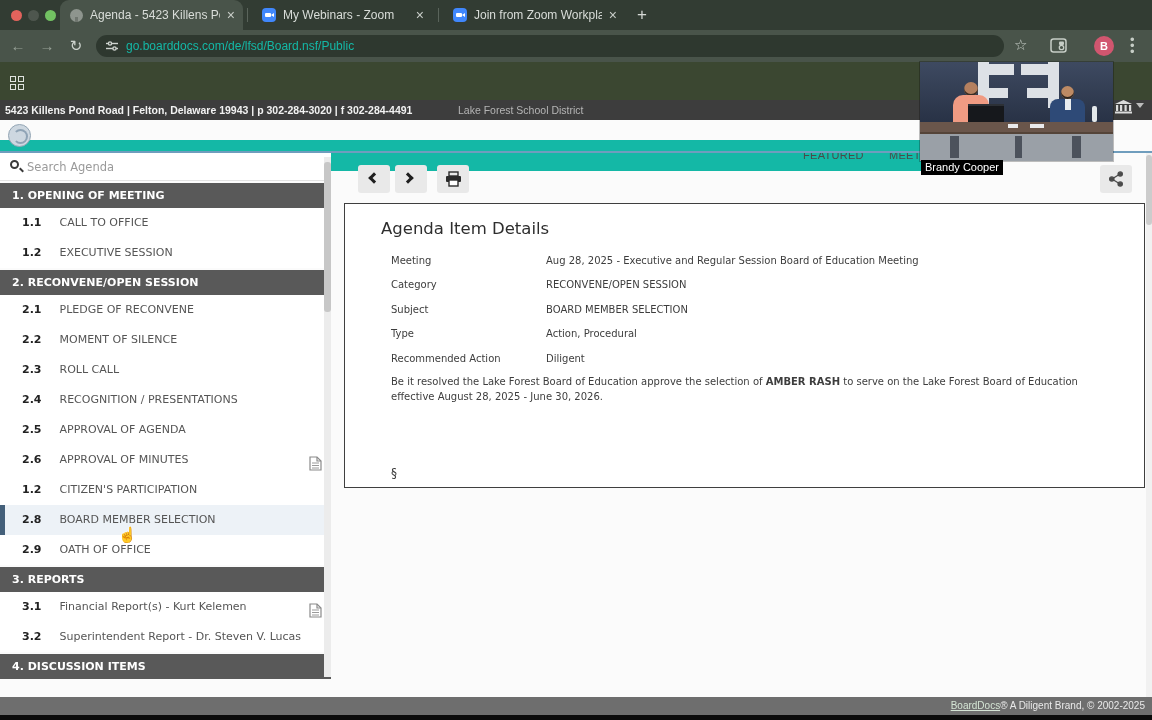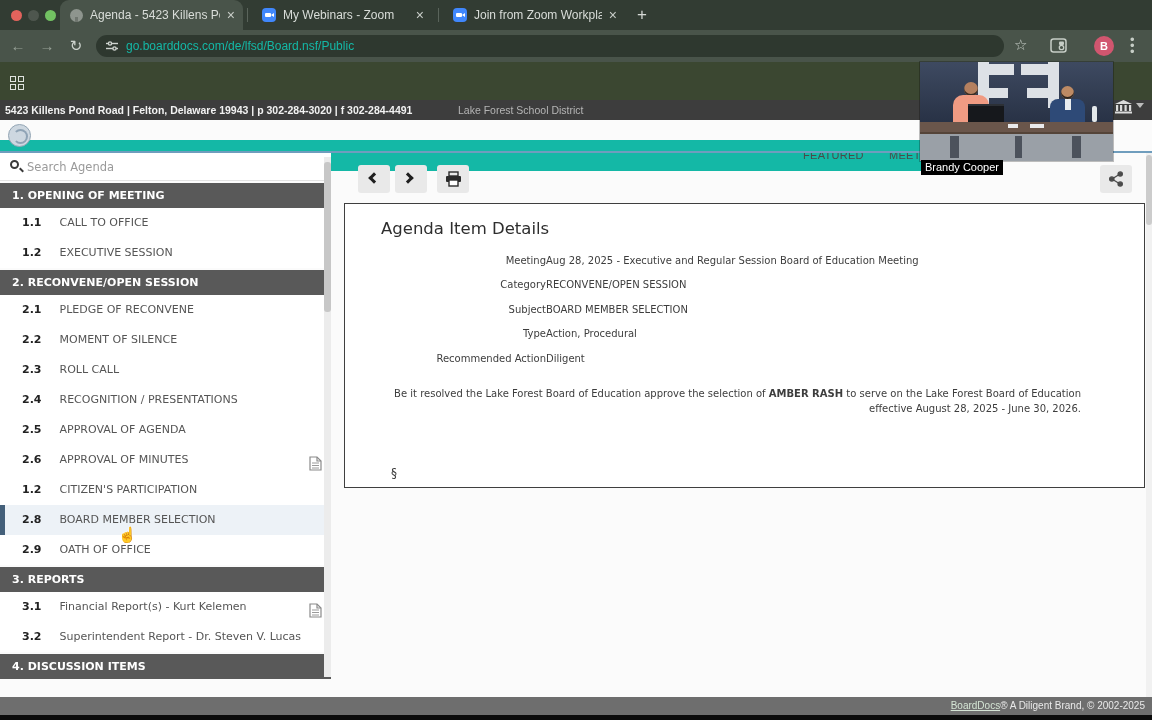--- a/index.html
+++ b/index.html
@@ -58,26 +58,26 @@
   .s-item b { color:#222; margin-right:18px; }
   .s-item.selected { background:#edf2f7; border-left:5px solid #44607a; padding-left:17px; }
   .docico { position:absolute; right:9px; top:8px; }
   .sb-track { position:absolute; left:324px; top:157px; width:7px; height:520px; background:#ececec; }
   .sb-thumb { position:absolute; left:324px; top:162px; width:7px; height:150px; background:#c7c7c7; border-radius:3px; }
 
   
   .mbtn { position:absolute; top:165px; width:32px; height:28px; background:#e9e9e9; border-radius:3px; }
   .chev { position:absolute; left:12px; top:9px; width:8px; height:8px; border-left:3px solid #1f1f1f; border-bottom:3px solid #1f1f1f; }
   .chev.l { transform:rotate(45deg); } .chev.r { left:9px; transform:rotate(-135deg); }
-  .panel { position:absolute; left:344px; top:203px; width:801px; height:285px; background:#fff; border:1.5px solid #3f3f3f;text-align:right; }
+  .panel { position:absolute; left:344px; top:203px; width:801px; height:285px; background:#fff; border:1.5px solid #3f3f3f; }
   .panel-title { position:absolute; left:36px; top:15px; font-family:"DejaVu Sans",sans-serif; font-size:16.5px; color:#2e2e2e; }
   .fields { position:absolute; left:46px; top:44px; font-family:"DejaVu Sans",sans-serif; font-size:10px; color:#3d3d3d; }
   .frow { display:flex; height:24.5px; align-items:center; }
   .frow .fl { width:155px; flex:0 0 auto; }
-  .pbody { position:absolute; left:46px; top:183px; width:690px; font-family:"DejaVu Sans",sans-serif; font-size:10px; line-height:14.5px; color:#3d3d3d; }
+  .pbody { position:absolute; left:46px; top:171px; width:690px; font-family:"DejaVu Sans",sans-serif; font-size:10px; line-height:14.5px; color:#3d3d3d; }
   .psect { position:absolute; left:46px; top:262px; font-family:"DejaVu Sans",sans-serif; font-size:12px; color:#3d3d3d; }
 
   .pg-track { position:absolute; left:1146px; top:153px; width:6px; height:544px; background:#f1f1f1; }
   .pg-thumb { position:absolute; left:1146px; top:155px; width:6px; height:70px; background:#ccc; border-radius:3px; }
 
   
   .footer { position:absolute; left:0; top:697px; width:1152px; height:18px; background:#6e6e6e; color:#e9e9e9; font-size:10px; line-height:18px; text-align:right; padding-right:7px; }
   .footer a { color:#d4e4d4; text-decoration:underline; }
   .blackstrip { position:absolute; left:0; top:715px; width:1152px; height:5px; background:#0b0b0b; }
 

